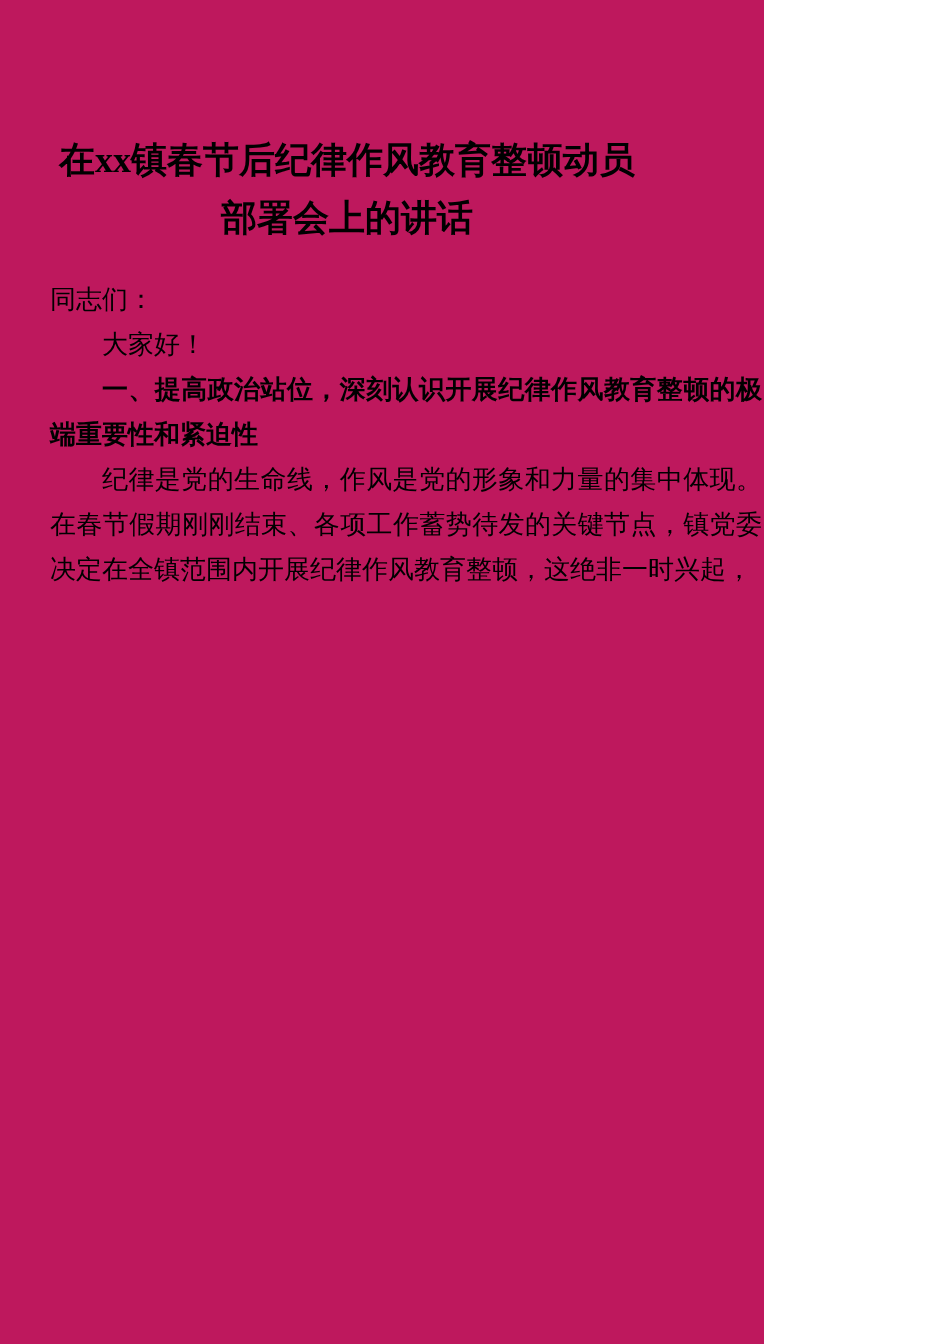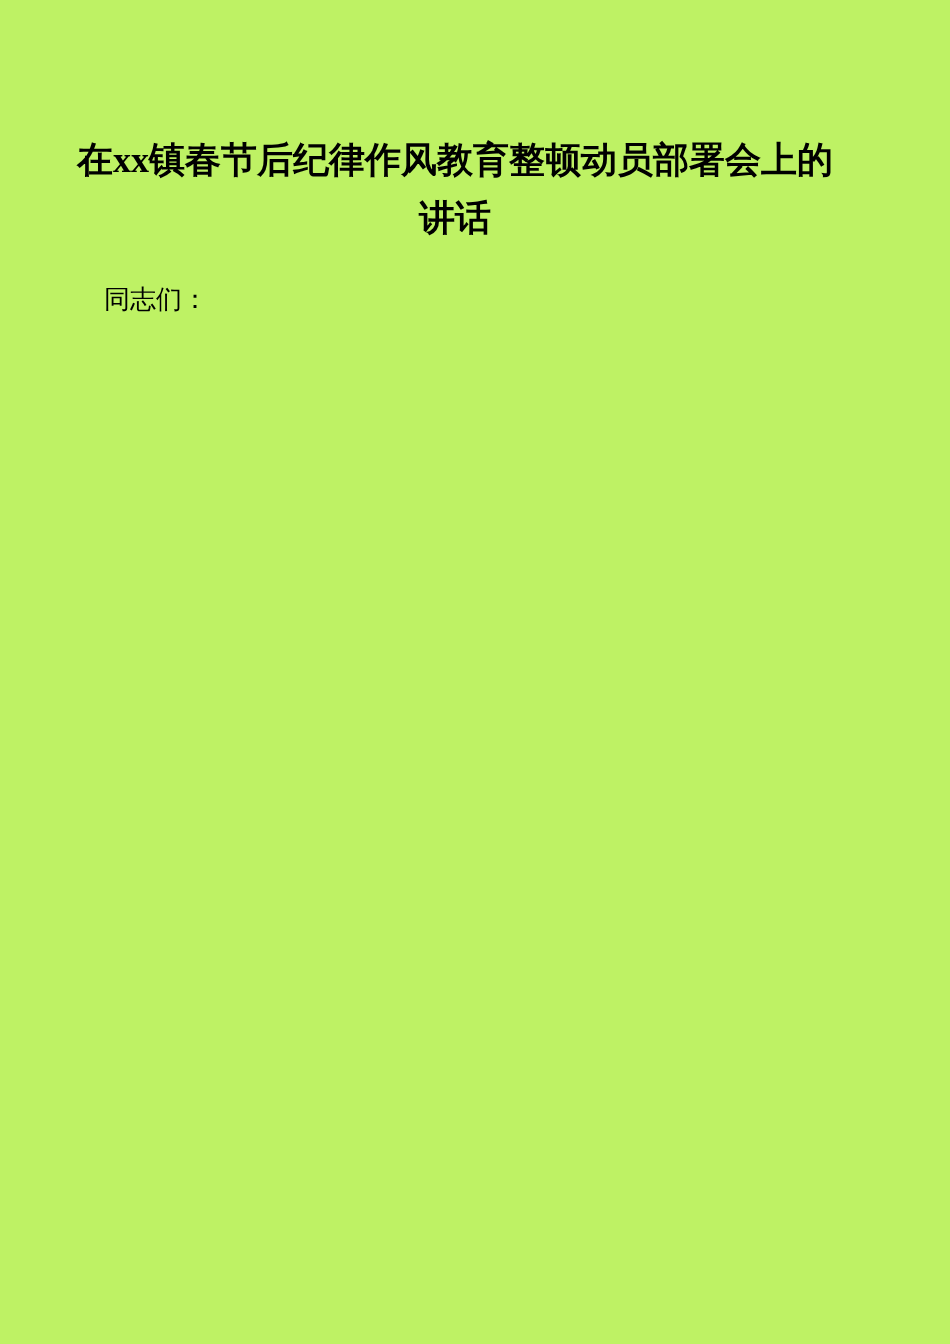--- a/index.html
+++ b/index.html
@@ -2,45 +2,44 @@
 <html><head>
 <meta charset="utf-8">
 <style>
   html, body {
     margin: 0;
     padding: 0;
     background: #ffffff;
   }
   .page {
     position: relative;
-    width: 950px;
+    width: 764px;
     height: 1344px;
     box-sizing: border-box;
-    padding: 131px 120px 0 80px;
-    background: #bef264;
+    padding: 131px 120px 0 50px;
+    background: #be185d;
     color: #000000;
     overflow: hidden;
   }
   .doc-title {
     margin: 0 -6px 30px -6px;
     text-align: center;
     font-family: "Liberation Serif", "DejaVu Serif", serif;
     font-weight: bold;
     font-size: 36px;
     line-height: 58px;
     color: #000000;
   }
   .content {
     width: 712px;
     font-family: "Liberation Serif", "DejaVu Serif", serif;
     font-size: 26px;
     line-height: 45px;
     text-align: justify;
     color: #000000;
-    margin-left: 24px;
   }
   .content p {
     margin: 0;
     padding: 0;
   }
   .para-salutation {
     text-indent: 0;
   }
   .para-body {
     text-indent: 2em;
@@ -52,14 +51,17 @@
   }
 </style>
 </head>
 <body>
 
 <div class="page">
   <h1 class="doc-title">在xx镇春节后纪律作风教育整顿动员部署会上的讲话</h1>
 
   <div class="content">
     <p class="para-salutation">同志们：</p>
+    <p class="para-body">大家好！</p>
+    <p class="para-heading">一、提高政治站位，深刻认识开展纪律作风教育整顿的极端重要性和紧迫性</p>
+    <p class="para-body">纪律是党的生命线，作风是党的形象和力量的集中体现。在春节假期刚刚结束、各项工作蓄势待发的关键节点，镇党委决定在全镇范围内开展纪律作风教育整顿，这绝非一时兴起，</p>
   </div>
 </div>
 
 </body></html>

